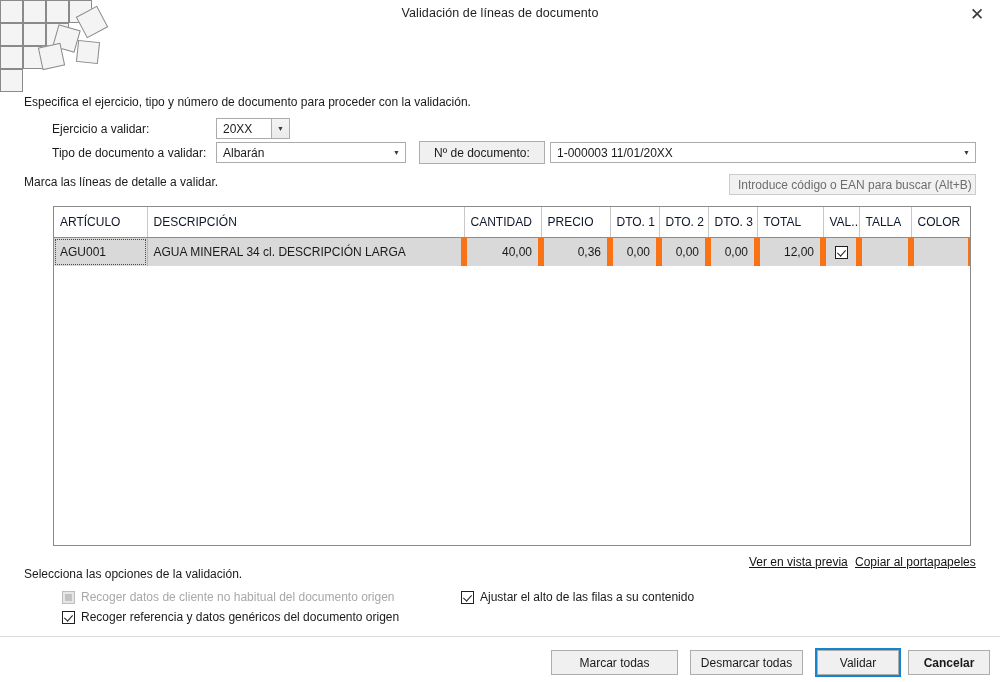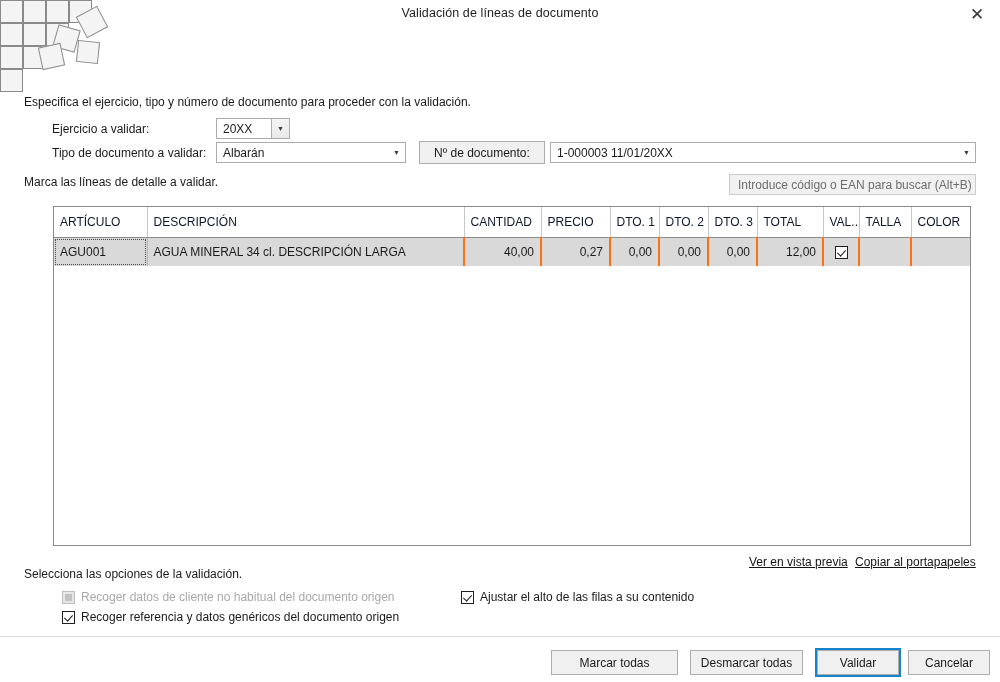--- a/index.html
+++ b/index.html
@@ -78,21 +78,21 @@
     border-right:1px solid #c8c8c8;
     border-bottom:1px solid #8b8b8b;
     height:30px;padding:0 6px;
     text-align:left;white-space:nowrap;overflow:hidden;
   }
   #grid th.r{}
   #grid th:last-child{border-right:none;}
   #grid td{
     font-size:12px;color:#1a1a1a;height:28px;padding:0 6px;
     background:#d9d9d9;white-space:nowrap;overflow:hidden;
-    border-right:2px solid #f97316;
+    border-right:6px solid #f97316;
   }
   #grid td.r{text-align:right;}
   #grid td.first{
     outline:1px dotted #4a4a4a;outline-offset:-2px;
   }
   #grid td.sep{border-right:1px solid #b6b6b6;}
   #grid td.c{text-align:center;}
   .cellchk{
     display:inline-block;width:13px;height:13px;box-sizing:border-box;
     border:1px solid #1f1f1f;background:#ffffff;
@@ -231,21 +231,21 @@
         <th>VAL...</th>
         <th>TALLA</th>
         <th>COLOR</th>
       </tr>
     </thead>
     <tbody>
       <tr>
         <td class="first sep">AGU001</td>
         <td>AGUA MINERAL 34 cl. DESCRIPCIÓN LARGA</td>
         <td class="r">40,00</td>
-        <td class="r">0,27</td>
+        <td class="r">0,36</td>
         <td class="r">0,00</td>
         <td class="r">0,00</td>
         <td class="r">0,00</td>
         <td class="r">12,00</td>
         <td class="c">
           <span class="cellchk"></span>
         </td>
         <td></td>
         <td></td>
       </tr>
@@ -271,14 +271,14 @@
 <div class="cbrow" style="left:461px;top:590px;">
   <span class="cbox checked"></span>
   <span class="cbtext">Ajustar el alto de las filas a su contenido</span>
 </div>
 
 <div id="footer-sep"></div>
 <div id="footer">
   <div class="btn" style="left:551px;top:13px;width:127px;">Marcar todas</div>
   <div class="btn" style="left:690px;top:13px;width:113px;">Desmarcar todas</div>
   <div class="btn focus" style="left:817px;top:13px;width:82px;">Validar</div>
-  <div class="btn" style="left:908px;top:13px;width:82px;">Cancelar</div>
+  <div class="btn" style="left:908px;top:13px;width:82px;font-weight:bold;">Cancelar</div>
 </div>
 
 </body></html>

